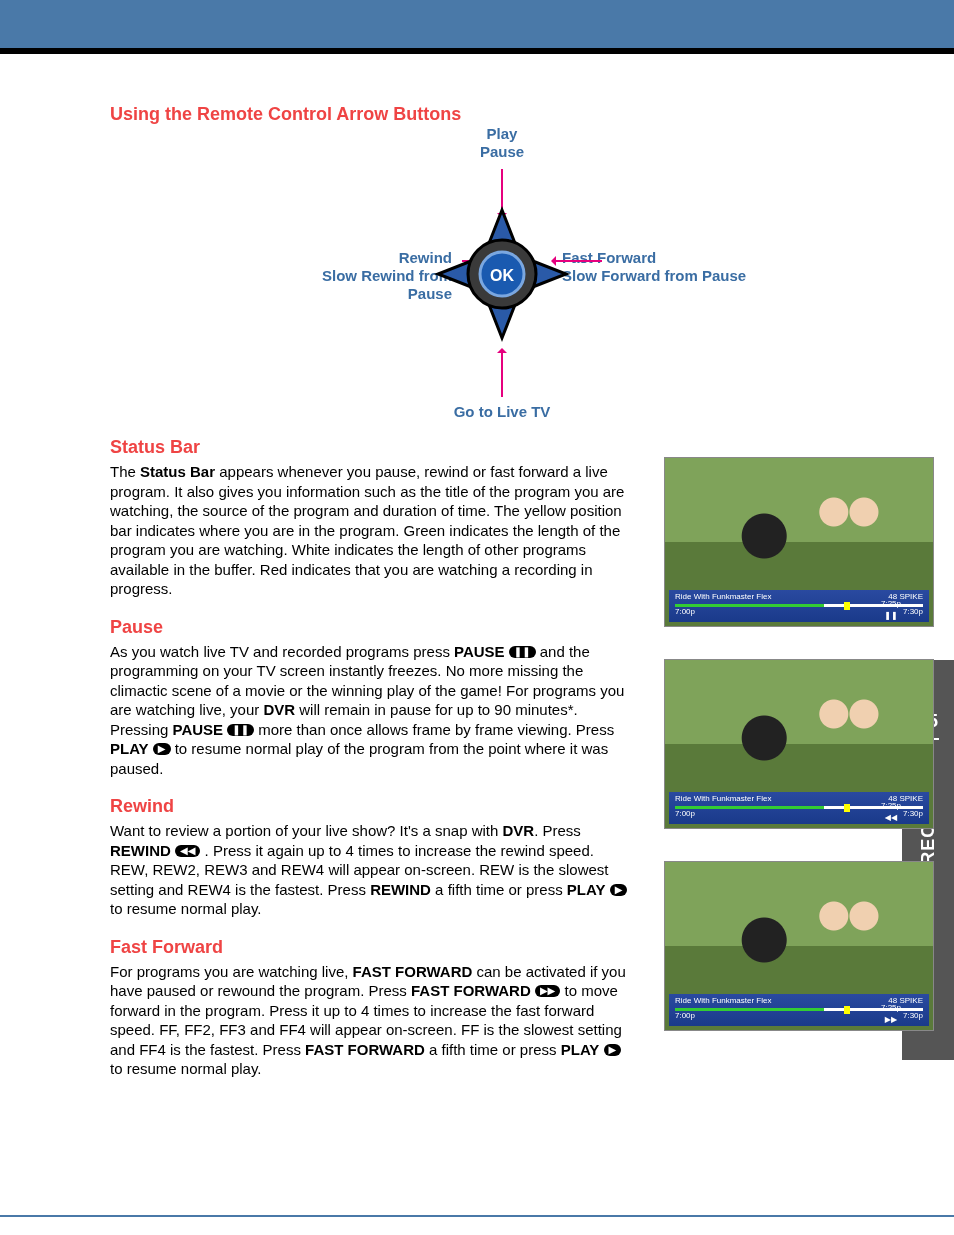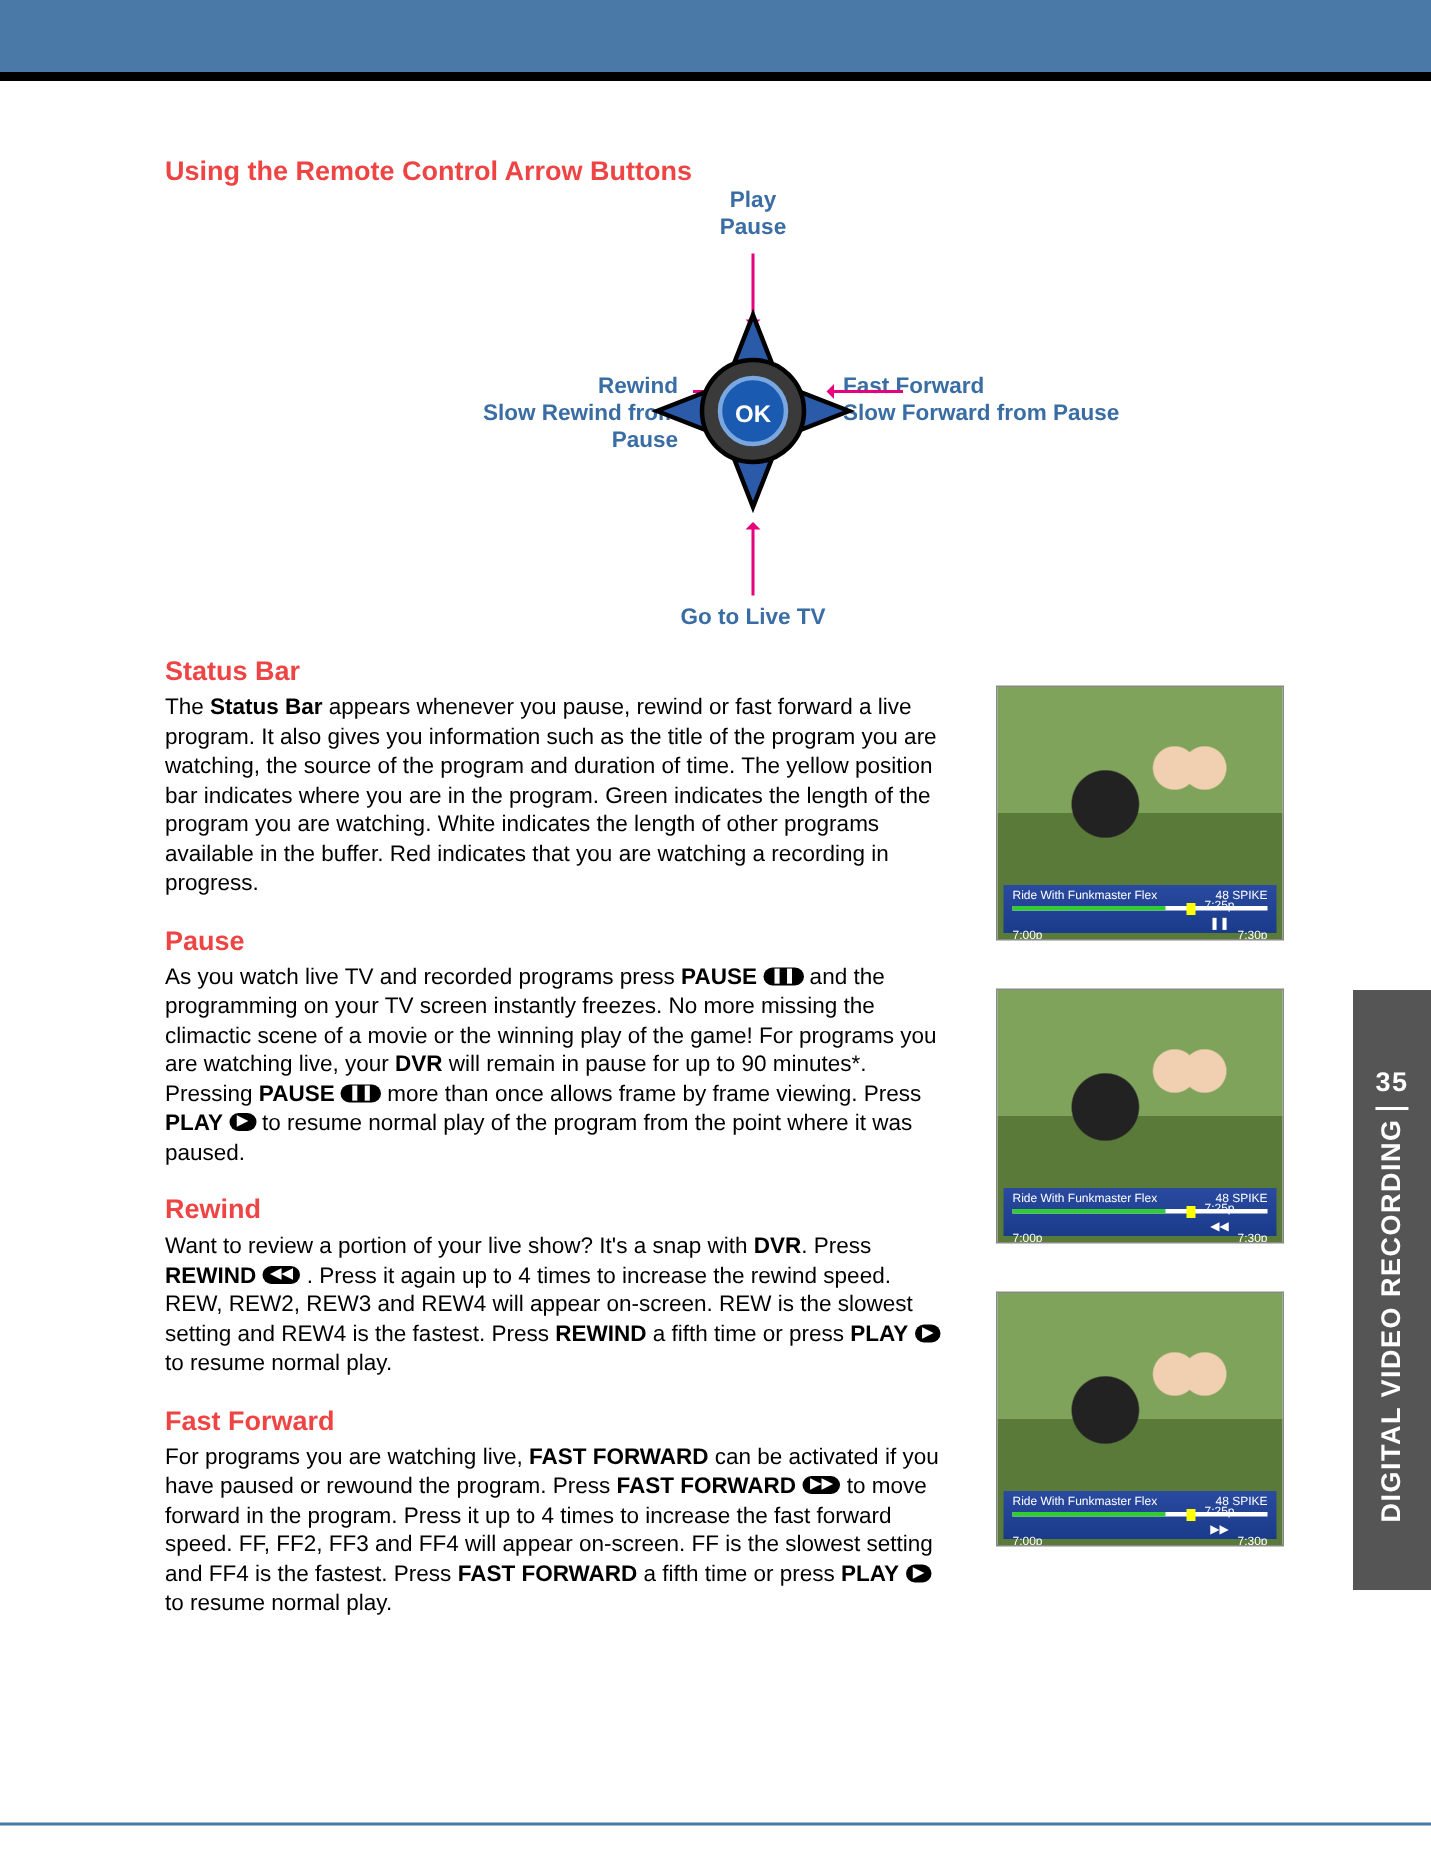--- a/index.html
+++ b/index.html
@@ -70,41 +70,41 @@
   .arrow.hleft { top: 131px; right: 370px; height: 2px; width: 50px; }
   .arrow.hleft::after { content:""; position:absolute; right:-6px; top:-4px; border:5px solid transparent; border-left-color:#e6007e; }
   .arrow.hright { top: 131px; left: 430px; height: 2px; width: 50px; }
   .arrow.hright::after { content:""; position:absolute; left:-6px; top:-4px; border:5px solid transparent; border-right-color:#e6007e; }
 
   
   .two-col { display: flex; gap: 30px; }
   .left-col { flex: 1; }
   .right-col { width: 230px; display:flex; flex-direction:column; gap:32px; padding-top:20px;}
   .screenshot {
-    width: 192px; height: 170px;
+    width: 270px; height: 170px;
     background: linear-gradient(#7fa35a 0 50%, #5a7a3a 50% 100%);
     border: 1px solid #888;
     position: relative;
     overflow:hidden;
   }
   .screenshot::before{
     content:"";
     position:absolute; inset:12px 18px 36px 18px;
     background:
       radial-gradient(circle at 35% 55%, #222 0 22px, transparent 23px),
       radial-gradient(circle at 65% 35%, #f0d0b0 0 14px, transparent 15px),
       radial-gradient(circle at 78% 35%, #f0d0b0 0 14px, transparent 15px);
   }
   .statusbar {
     position:absolute; left:4px; right:4px; bottom:4px; height:32px;
     background: linear-gradient(#2a4aa0,#1a3a8a);
     font-size:8px; color:#fff;
   }
   .sb-row1 { display:flex; justify-content:space-between; padding:2px 6px 0 6px; }
-  .sb-row2 { display:flex; justify-content:space-between; padding:12px 6px; align-items:center;text-align:center;}
+  .sb-row2 { display:flex; justify-content:space-between; padding:0 6px; align-items:center;text-align:center;}
   .sb-bar { position:absolute; left:6px; right:6px; top:14px; height:3px; background:#fff;}
   .sb-bar .g { position:absolute; left:0; width:60%; height:100%; background:#3c3;}
   .sb-bar .y { position:absolute; left:68%; width:6px; height:8px; top:-2px; background:#ff0;}
   .sb-ind { position:absolute; right:28px; bottom:2px; font-size:8px; display:flex; gap:3px; align-items:center;flex-direction:column;}
 
   .icon-pill {
     display:inline-block; vertical-align:middle;
     background:#000; color:#fff; border-radius:8px;
     font-size:10px; padding:1px 5px; line-height:1;
     position:relative; top:-1px;

